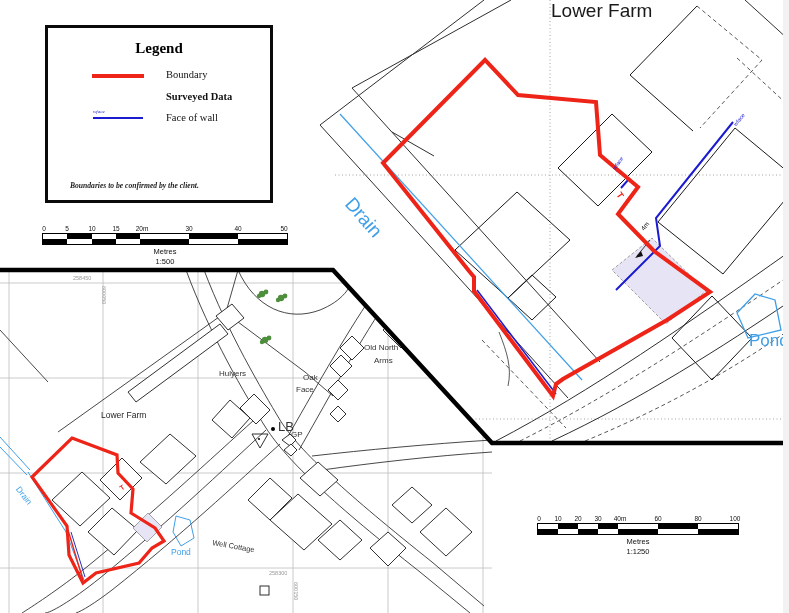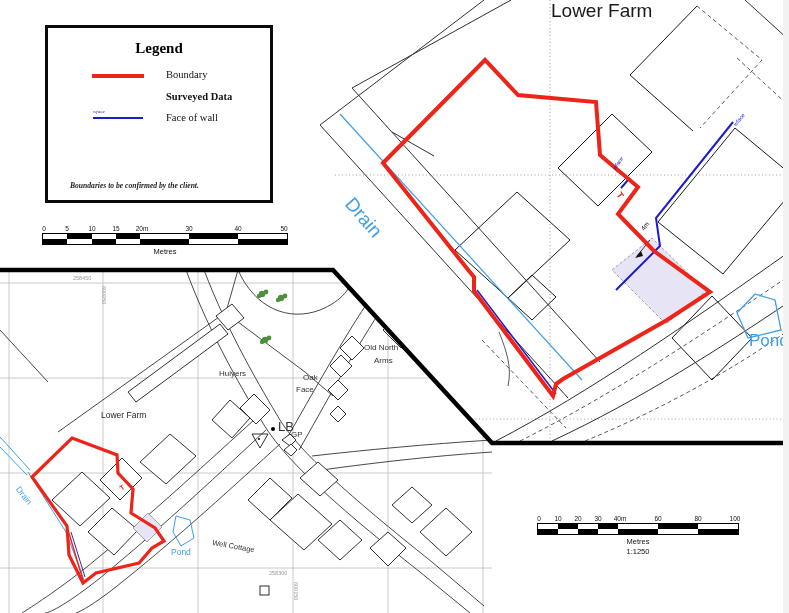--- a/index.html
+++ b/index.html
@@ -258,20 +258,21 @@
           <div class="w" style="width:25px"></div>
           <div class="b" style="width:24px"></div>
           <div class="w" style="width:24px"></div>
           <div class="b" style="width:49px"></div>
           <div class="w" style="width:49px"></div>
           <div class="b" style="width:49px"></div>
         </div>
   </div>
   <div class="cap">
     <div>Metres</div>
+    <div>1:500</div>
   </div>
 </div>
 
 <div class="scalebar" style="left:537px;top:515px;width:202px;">
   <div class="ticks">
     <span style="left:2px">0</span>
     <span style="left:21px">10</span>
     <span style="left:41px">20</span>
     <span style="left:61px">30</span>
     <span style="left:83px">40m</span>

